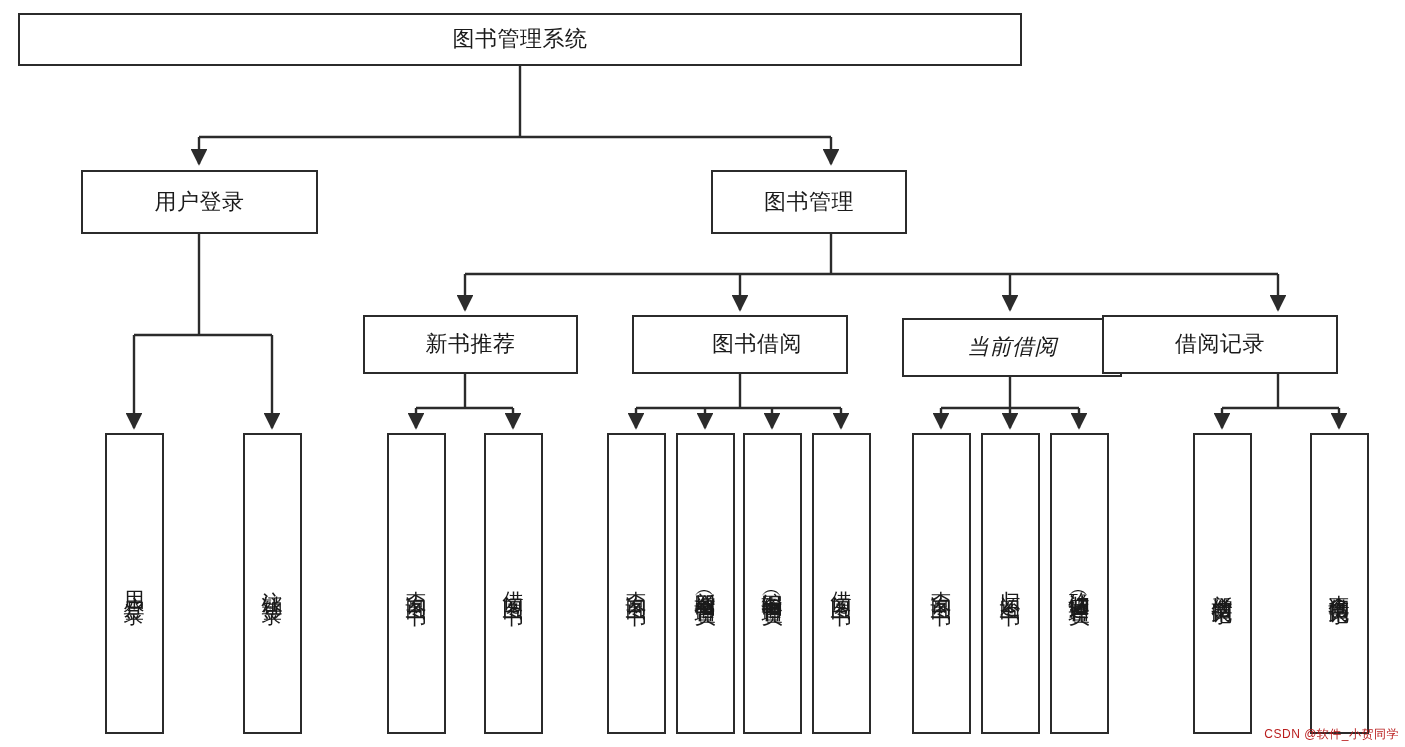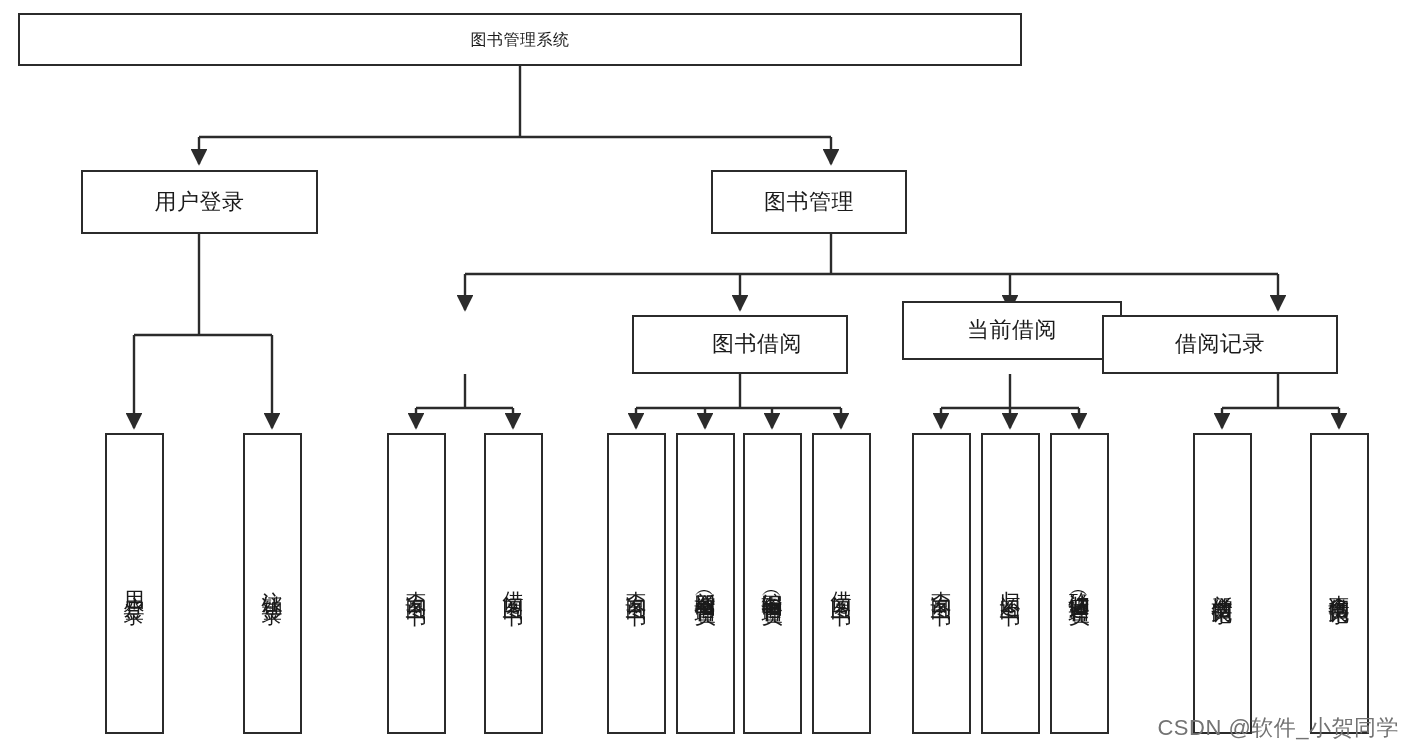--- a/index.html
+++ b/index.html
@@ -38,21 +38,21 @@
   .node .node-label {
     display: block;
     text-align: center;
     line-height: 1.12;
     letter-spacing: 0.5px;
   }
   .node-h {
     font-size: 22px;
   }
   .node-root {
-    font-size: 16px;
+    font-size: 22px;
   }
   
   .node-v {
     align-items: center;
     justify-content: center;
     padding: 4px 0;
   }
   .node-v .node-label {
     writing-mode: vertical-rl;
     text-orientation: upright;
@@ -62,22 +62,22 @@
     white-space: nowrap;
     max-height: 100%;
   }
   .node-v.tall-text .node-label {
     letter-spacing: 2px;
   }
   .watermark {
     position: absolute;
     right: 6px;
     bottom: 4px;
-    font-size: 22px;
-    color: #737373;
+    font-size: 12px;
+    color: #b91c1c;
     letter-spacing: 0.5px;
     white-space: nowrap;
     pointer-events: none;
   }
 </style>
 </head>
 <body>
 
 <div id="diagram-root">
 
@@ -136,26 +136,29 @@
   </div>
 
   <div class="node node-h" style="left:81px; top:170px; width:237px; height:64px;">
     <span class="node-label">用户登录</span>
   </div>
 
   <div class="node node-h" style="left:711px; top:170px; width:196px; height:64px;">
     <span class="node-label">图书管理</span>
   </div>
 
+  <div class="node node-h" style="left:363px; top:315px; width:215px; height:59px;">
+    <span class="node-label">新书推荐</span>
+  </div>
 
   <div class="node node-h" style="left:632px; top:315px; width:216px; height:59px;padding-left:34px;">
     <span class="node-label">图书借阅</span>
   </div>
 
-  <div class="node node-h" style="left:902px; top:301px; width:220px; height:59px;">
+  <div class="node node-h" style="left:902px; top:318px; width:220px; height:59px;font-style:italic;">
     <span class="node-label">当前借阅</span>
   </div>
 
   <div class="node node-h" style="left:1102px; top:315px; width:236px; height:59px;">
     <span class="node-label">借阅记录</span>
   </div>
 
   <div class="node node-v" style="left:105px; top:433px; width:59px; height:301px;">
     <span class="node-label">用户登录</span>
   </div>

